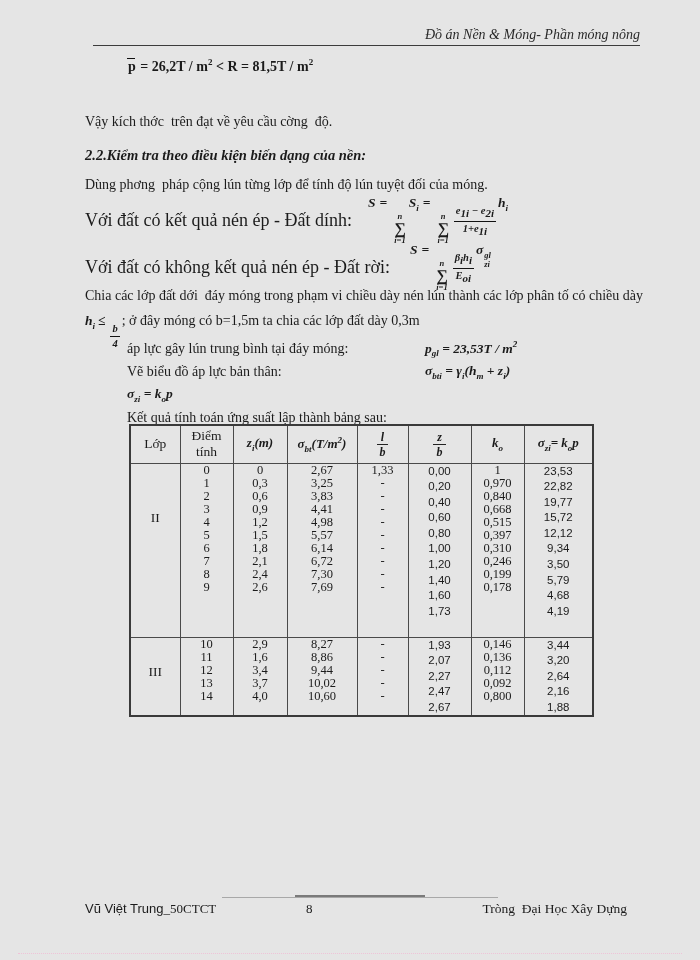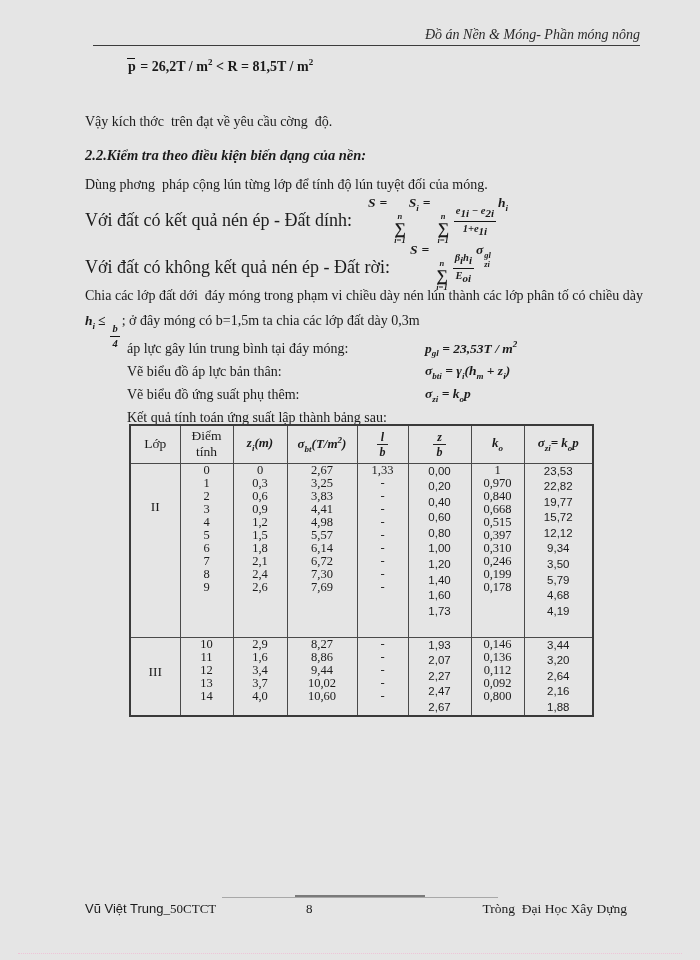--- a/index.html
+++ b/index.html
@@ -61,21 +61,21 @@
   .hfrac{display:inline-flex;flex-direction:column;align-items:center;font-weight:bold;
          font-style:italic;font-size:12px;line-height:1.2;}
   .hfrac .fn{border-bottom:1.3px solid #222;padding:0 4px;}
   .sec-0{height:174px;} .sec-1{height:78px;}
   .c-tight{font-family:"Liberation Serif",serif;font-size:12.5px;line-height:13px;
            padding-top:3px;text-align:center;}
   .c-loose{font-family:"Liberation Sans",sans-serif;font-size:11.5px;line-height:15.6px;
            padding-top:4px;text-align:center;}
   .c-szi{padding-top:9px;}
   .c-lop{font-size:13.5px;text-align:center;}
-  .sec-0 .c-lop{padding-top:35px;} .sec-1 .c-lop{padding-top:26px;}
+  .sec-0 .c-lop{padding-top:46px;} .sec-1 .c-lop{padding-top:26px;}
 
   
   .fline1{position:absolute;top:897px;left:222px;width:276px;border-top:1.1px solid #a8a8a8;}
   .fline2{position:absolute;top:895px;left:295px;width:130px;border-top:2.5px solid #7a7a7a;}
   .f-left{position:absolute;left:85px;top:901px;font-size:13px;}
   .f-sans{font-family:"Liberation Sans",sans-serif;}
   .f-serif{font-family:Liberation Serif, serif;}
   .f-page{position:absolute;left:306px;top:901px;font-size:13px;}
   .f-right{position:absolute;right:73px;top:901px;font-size:13.5px;}
   .pink-dots{position:absolute;left:18px;right:18px;top:953px;border-top:1.5px dotted #efc3d8;}
@@ -138,21 +138,20 @@
   <div class="items">
     <div class="item">
       <span class="ilbl">áp lực gây lún trung bình tại đáy móng:</span>
       <span class="imf"><span>p</span><sub>gl</sub><span> = 23,53T / m</span><sup>2</sup></span>
     </div>
     <div class="item">
       <span class="ilbl">Vẽ biểu đồ áp lực bản thân:</span>
       <span class="imf"><span>σ</span><sub>bti</sub><span> = </span><span>γ</span><sub>i</sub><span>(h</span><sub>m</sub><span> + z</span><sub>i</sub><span>)</span></span>
     </div>
     <div class="item">
-      <span class="ilbl">Vẽ biểu đồ ứng suất phụ thêm:</span>
       <span class="imf"><span>σ</span><sub>zi</sub><span> = k</span><sub>o</sub><span>p</span></span>
     </div>
     <div class="item">
       <span style="font-size:14px;">Kết quả tính toán ứng suất lập thành bảng sau:</span>
     </div>
   </div>
 
   <table class="stable">
     <colgroup>
       <col style="width:50px">

